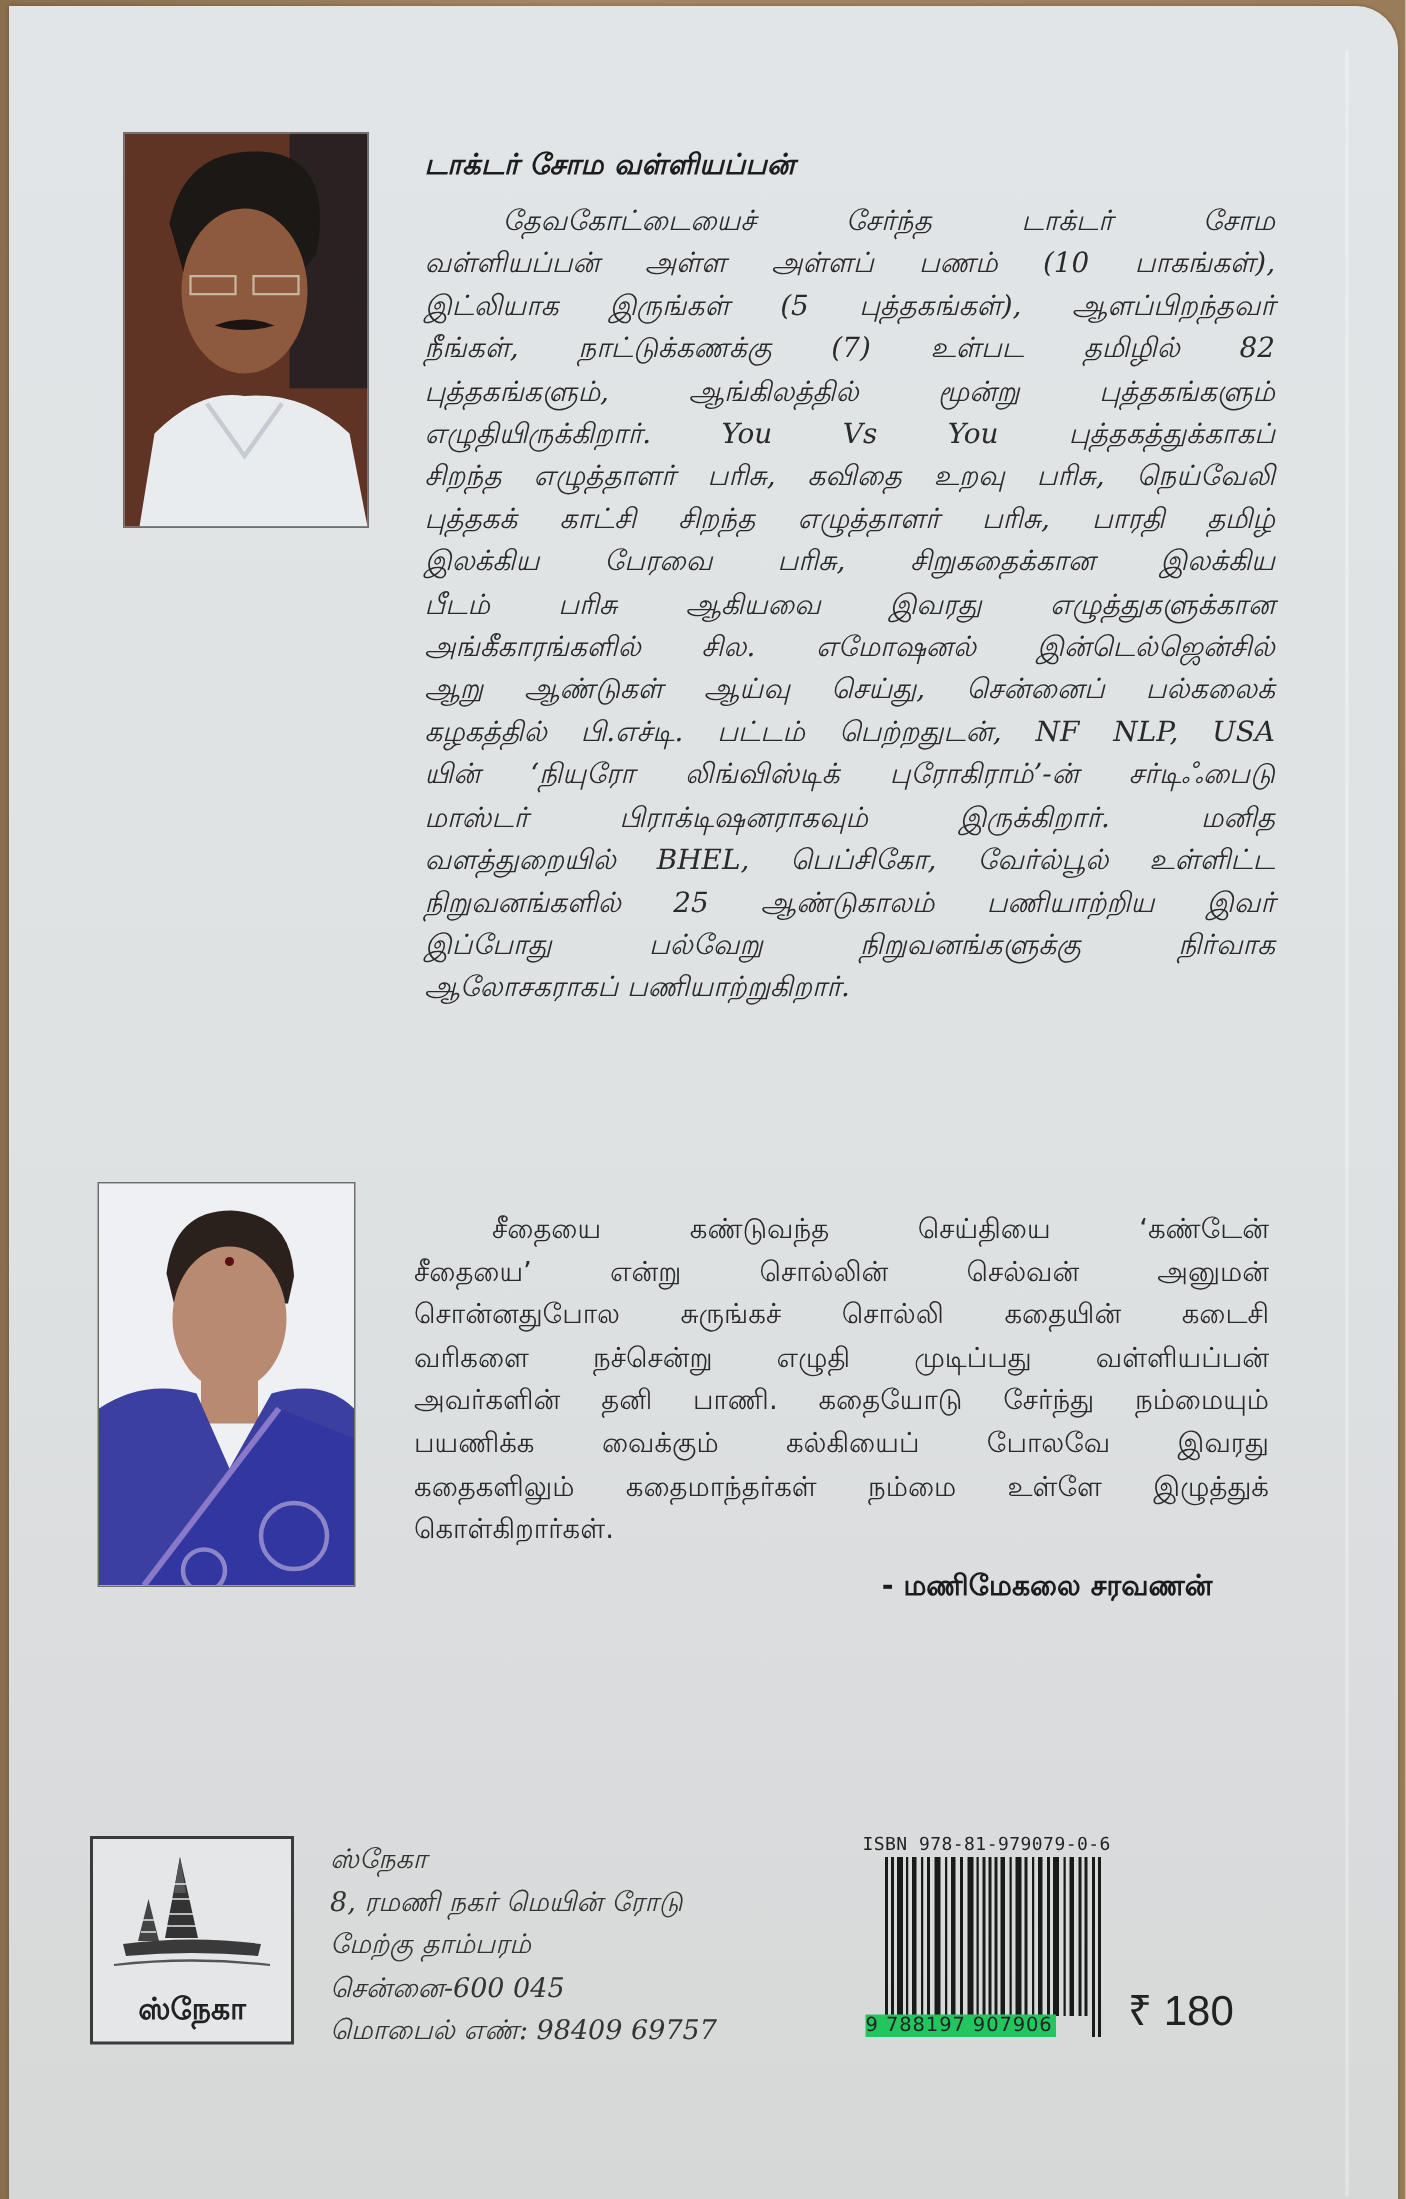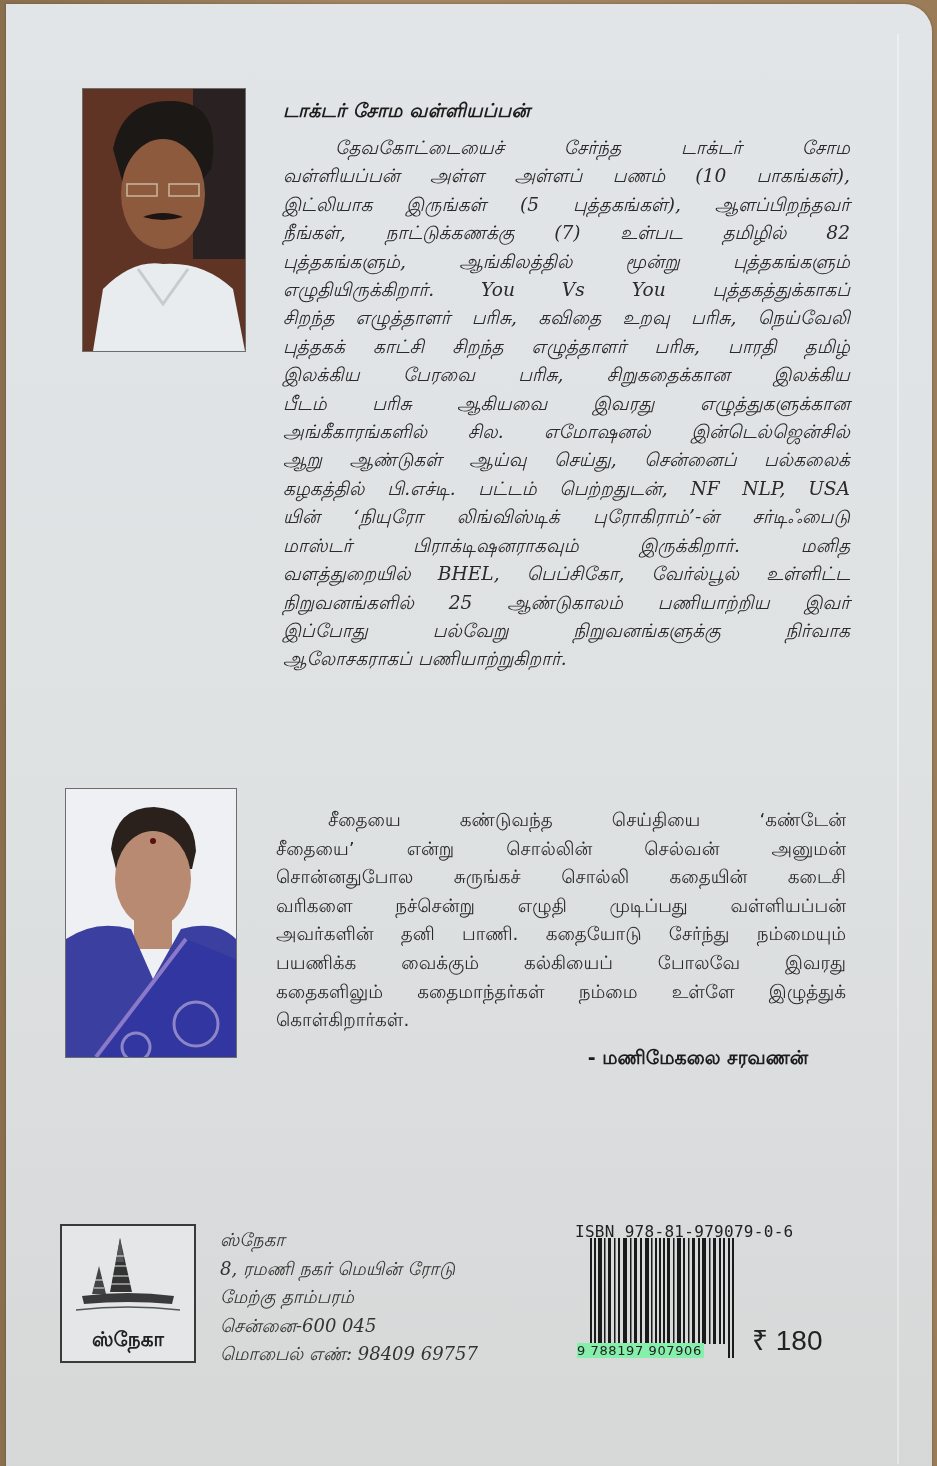--- a/index.html
+++ b/index.html
@@ -23,23 +23,23 @@
   .para-1 { left: 283px; top: 124px; width: 567px; margin-top: 10px; }
   .para-2 { left: 276px; top: 806px; width: 570px; font-style: normal; font-family: "DejaVu Sans", sans-serif; font-size: 18.4px; line-height: 28.6px; }
   .para .line { display: block; text-align-last: justify; white-space: nowrap; }
   .para .line.last { text-align-last: left; }
   .para .line.indent { padding-left: 52px; }
   .signature { position: absolute; left: 550px; top: 1046px; width: 296px; text-align: center; font-family: "DejaVu Sans", sans-serif; font-weight: bold; font-size: 19px; color: #1c1c1c; }
   .logo-box { position: absolute; left: 60px; top: 1224px; width: 132px; height: 135px; border: 2px solid #3a3a3a; background: #e4e6e7; }
   .logo-text { position: absolute; left: 0; bottom: 8px; width: 100%; text-align: center; font-family: "DejaVu Sans", sans-serif; font-weight: bold; font-size: 20px; color: #222; }
   .address { position: absolute; left: 220px; top: 1226px; font-family: "DejaVu Serif", serif; font-style: italic; font-size: 18px; line-height: 28.5px; color: #333; }
   .address div { white-space: nowrap; }
-  .isbn-label { position: absolute; left: 575px; top: 1222px; font-family: "DejaVu Sans Mono", monospace; font-size: 16px; color: #222; letter-spacing: 0.3px; }
+  .isbn-label { position: absolute; left: 575px; top: 1222px; font-family: "DejaVu Sans Mono", monospace; font-size: 12px; color: #222; letter-spacing: 0.3px; }
   .barcode { position: absolute; left: 590px; top: 1238px; width: 145px; height: 120px; }
-  .barcode-digits { position: absolute; left: 577px; top: 1343px; font-family: "DejaVu Sans", sans-serif; font-size: 13px; color: #222; letter-spacing: 0.6px; background: #86efac; padding-right: 2px; }
+  .barcode-digits { position: absolute; left: 577px; top: 1343px; font-family: "DejaVu Sans", sans-serif; font-size: 13px; color: #222; letter-spacing: 0.6px; background: #22c55e; padding-right: 2px; }
   .price { position: absolute; left: 752px; top: 1320px; font-family: "Liberation Sans", sans-serif; font-size: 28px; color: #222; }
 </style>
 </head>
 <body>
 
 <div class="cover">
   <div class="spine-line"></div>
 </div>
 
 <div class="photo photo-1">

